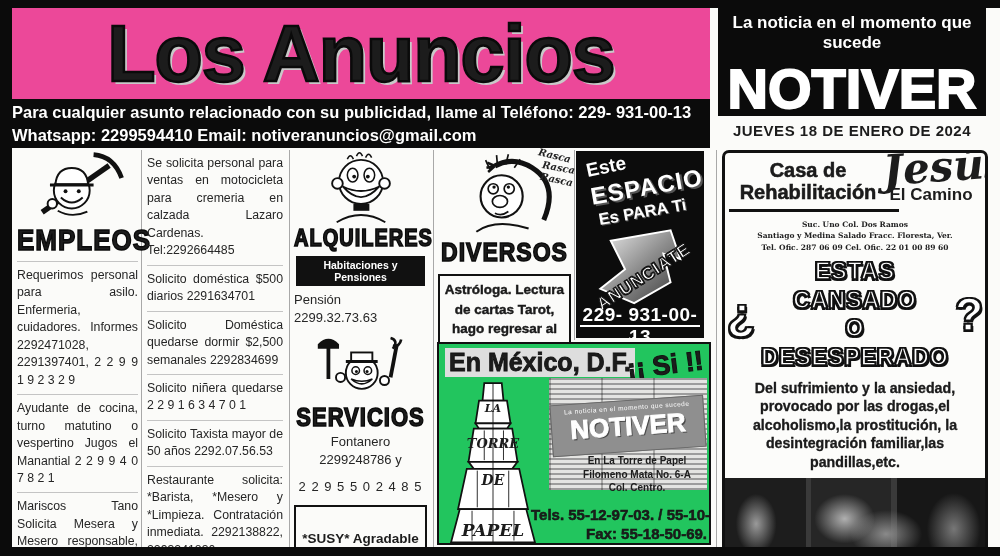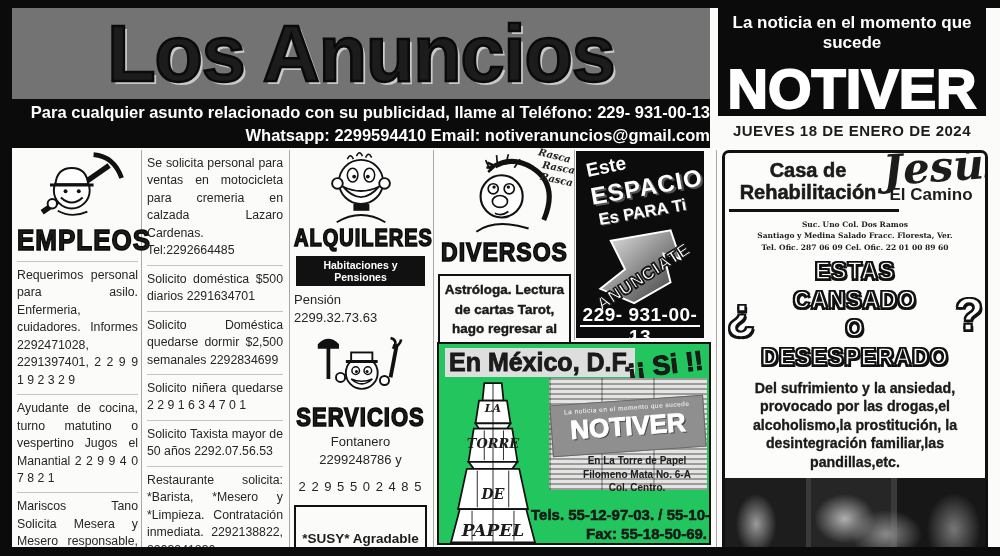--- a/index.html
+++ b/index.html
@@ -5,25 +5,25 @@
   html,body{margin:0;padding:0;background:#e9e9e6;}
   .page{position:relative;width:1000px;height:556px;background:#fbfbf9;overflow:hidden;
         font-family:"Liberation Sans",sans-serif;color:#1c1c1c;}
   .strip{position:absolute;background:#0b0b0b;}
   .strip.top{left:0;top:0;width:1000px;height:8px;}
   .strip.left{left:0;top:0;width:12px;height:556px;}
   .strip.bottom{left:0;top:547px;width:1000px;height:9px;z-index:9;}
 
   
   .masthead{position:absolute;left:12px;top:8px;width:698px;height:91px;display:flex;
-            align-items:center;justify-content:center;background:#737373;}
+            align-items:center;justify-content:center;background:#ec4899;}
   .masthead .title{font-size:79px;font-weight:bold;letter-spacing:-1px;
             -webkit-text-stroke:2.5px #0a0a0a;text-shadow:3px 3px 0 #c9c9c9;white-space:nowrap;}
   .contactbar{position:absolute;left:12px;top:99px;width:698px;height:49px;background:#0b0b0b;
-            color:#fff;font-weight:bold;text-align:right;font-size:16.5px;line-height:23px;padding-top:2px;box-sizing:border-box;}
+            color:#fff;font-weight:bold;text-align:left;font-size:16.5px;line-height:23px;padding-top:2px;box-sizing:border-box;}
   .notiverbox{position:absolute;left:718px;top:6px;width:268px;height:110px;background:#0b0b0b;
             color:#fff;text-align:center;}
   .notiverbox .tag{font-size:17px;font-weight:bold;margin-top:7px;}
   .notiverbox .brand{font-size:56px;font-weight:bold;-webkit-text-stroke:2px #fff;letter-spacing:0px;margin-top:3px;}
   .dateline{position:absolute;left:718px;top:122px;width:268px;text-align:center;
             font-size:15px;font-weight:bold;letter-spacing:.5px;}
 
   
   .vsep{position:absolute;top:150px;width:1px;background:#a8a8a8;}
   .col{position:absolute;top:150px;}
@@ -267,21 +267,21 @@
         <polygon points="34,26 66,26 70,52 30,52" fill="#fff" stroke="#111" stroke-width="2"></polygon>
         <polygon points="30,52 70,52 66,58 34,58" fill="#fff" stroke="#111" stroke-width="2"></polygon>
         <polygon points="28,58 72,58 78,96 22,96" fill="#fff" stroke="#111" stroke-width="2"></polygon>
         <polygon points="22,96 78,96 72,104 28,104" fill="#fff" stroke="#111" stroke-width="2"></polygon>
         <polygon points="20,104 80,104 90,150 10,150" fill="#fff" stroke="#111" stroke-width="2"></polygon>
         <polygon points="12,150 88,150 98,188 2,188" fill="#fff" stroke="#111" stroke-width="2"></polygon>
         <path d="M50 6 V188 M40 60 V94 M62 60 V94 M32 106 V148 M68 106 V148 M26 152 V186 M74 152 V186" fill="none" stroke="#111" stroke-width="1"></path>
       </svg>
       <span class="tower-word" style="top:24px;font-size:11px;">LA</span>
       <span class="tower-word" style="top:58px;font-size:13px;">TORRE</span>
-      <span class="tower-word" style="top:108px;font-size:14px;font-style:italic;">DE</span>
+      <span class="tower-word" style="top:94px;font-size:14px;font-style:italic;">DE</span>
       <span class="tower-word" style="top:142px;font-size:17px;">PAPEL</span>
     </div>
     <div class="collage"></div>
     <div class="banner">
       <div class="btag">La noticia en el momento que sucede</div>
       <div class="bbrand">NOTIVER</div>
     </div>
     <div class="mex-addr">
       <div>En La Torre de Papel</div>
       <div>Filomeno Mata No. 6-A</div>

